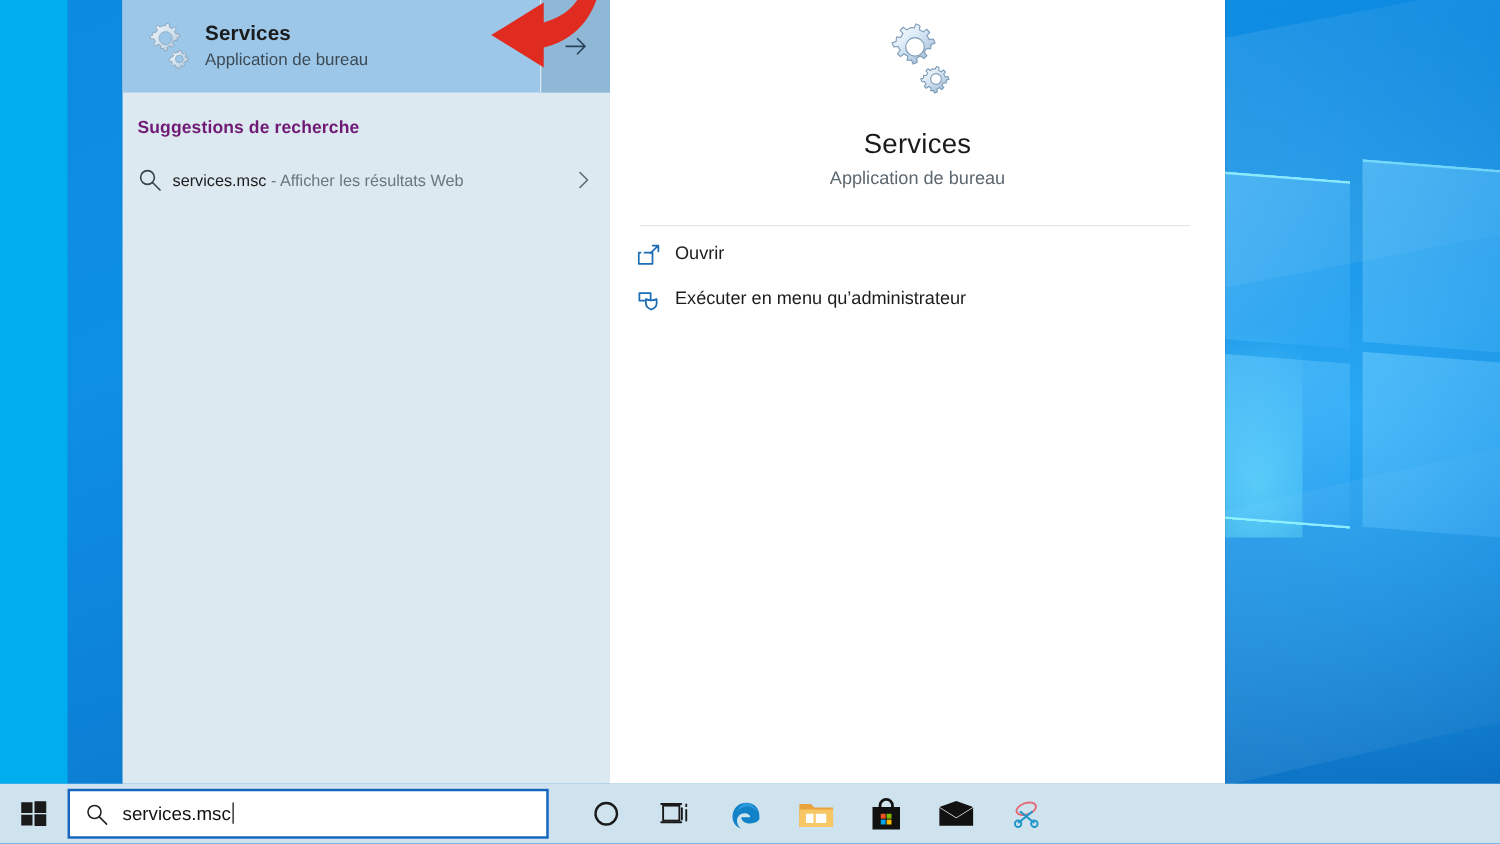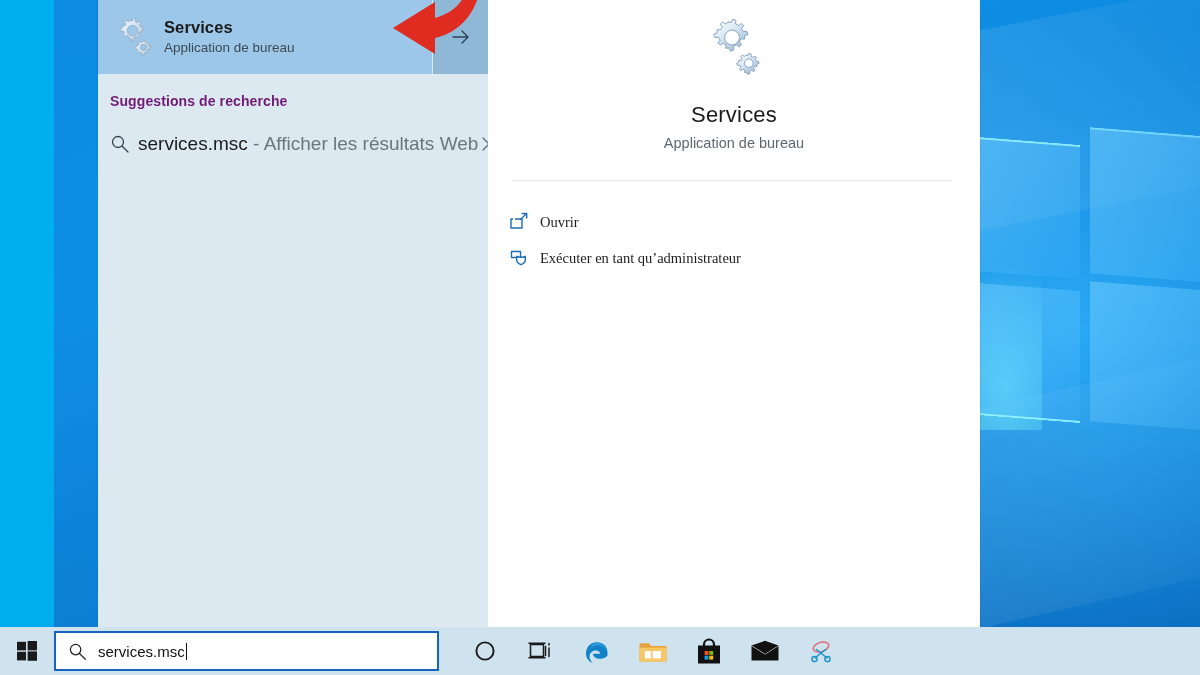--- a/index.html
+++ b/index.html
@@ -69,34 +69,34 @@
   }
 
   
   #red-arrow{ position:absolute; left:255px; top:-22px; width:130px; height:95px;
               pointer-events:none; z-index:9; }
 
   #sug-header{ font-size:14px; font-weight:700; color:#701a75; padding:19px 0 0 12px; letter-spacing:.1px; }
 
   .sug-row{ display:flex; align-items:center; height:46px; margin-top:12px; padding-left:12px; }
   .sug-ico{ width:28px; flex:0 0 28px; display:flex; align-items:center; }
-  .sug-label{ flex:1; font-size:19px; color:#1b1b1b; white-space:nowrap; }
+  .sug-label{ flex:1; font-size:13px; color:#1b1b1b; white-space:nowrap; }
   .sug-label .dim{ color:#6a7680; }
   .sug-chev{ width:42px; display:flex; align-items:center; justify-content:center; }
 
   
   #detail-pane{ flex:1; background:#FFFFFF; position:relative; }
   #detail-head{ padding-top:18px; text-align:center; }
   #dh-icon{ width:64px; height:62px; margin:0 auto; position:relative; }
   #dh-title{ font-size:22px; color:#1a1a1a; margin-top:22px; letter-spacing:.2px; }
   #dh-sub{ font-size:14.5px; color:#5c6770; margin-top:7px; }
   #detail-divider{ height:1px; background:#e6e6e6; margin:29px 28px 0 24px; }
 
   #actions{ padding-top:14px; }
-  .act-row{ display:flex; align-items:flex-end; height:36px; padding-left:22px; cursor:default;font-family:Liberation Serif, serif; }
+  .act-row{ display:flex; align-items:flex-start; height:36px; padding-left:22px; cursor:default; }
   .act-ico{ width:30px; flex:0 0 30px; display:flex; align-items:center; }
   .act-label{ font-size:14.5px; color:#1c1c1c; white-space:nowrap; }
 
   
   #taskbar{ position:absolute; left:0; bottom:0; width:1200px; height:48px;
             background:#CFE3EE; display:flex; align-items:center; }
   #start-btn{ width:54px; height:48px; display:flex; align-items:center; justify-content:center; }
   #search-box{ width:385px; height:40px; background:#fff; border:2px solid #1565C0;
                display:flex; align-items:center; padding-left:12px; }
   #sb-ico{ width:26px; flex:0 0 26px; display:flex; align-items:center; }
@@ -219,21 +219,21 @@
         <span class="act-label">Ouvrir</span>
       </div>
 
       <div class="act-row">
         <span class="act-ico">
           <svg width="19" height="19" viewBox="0 0 19 19">
             <path d="M1.5 3.5h9v6h-9z" fill="none" stroke="#1c6db5" stroke-width="1.4" stroke-linejoin="round"></path>
             <path d="M11 9.2c2.6 0 4.3-.9 4.3-.9v3.4c0 2.3-2.4 4.1-4.3 4.9-1.9-.8-4.3-2.6-4.3-4.9V8.3s1.7.9 4.3.9z" fill="#ffffff" stroke="#1c6db5" stroke-width="1.4" stroke-linejoin="round"></path>
           </svg>
         </span>
-        <span class="act-label">Exécuter en tant qu’administrateur</span>
+        <span class="act-label">Exécuter en menu qu’administrateur</span>
       </div>
 
 
 
 
     </div>
   </div>
 </div>
 
 <div id="taskbar">

